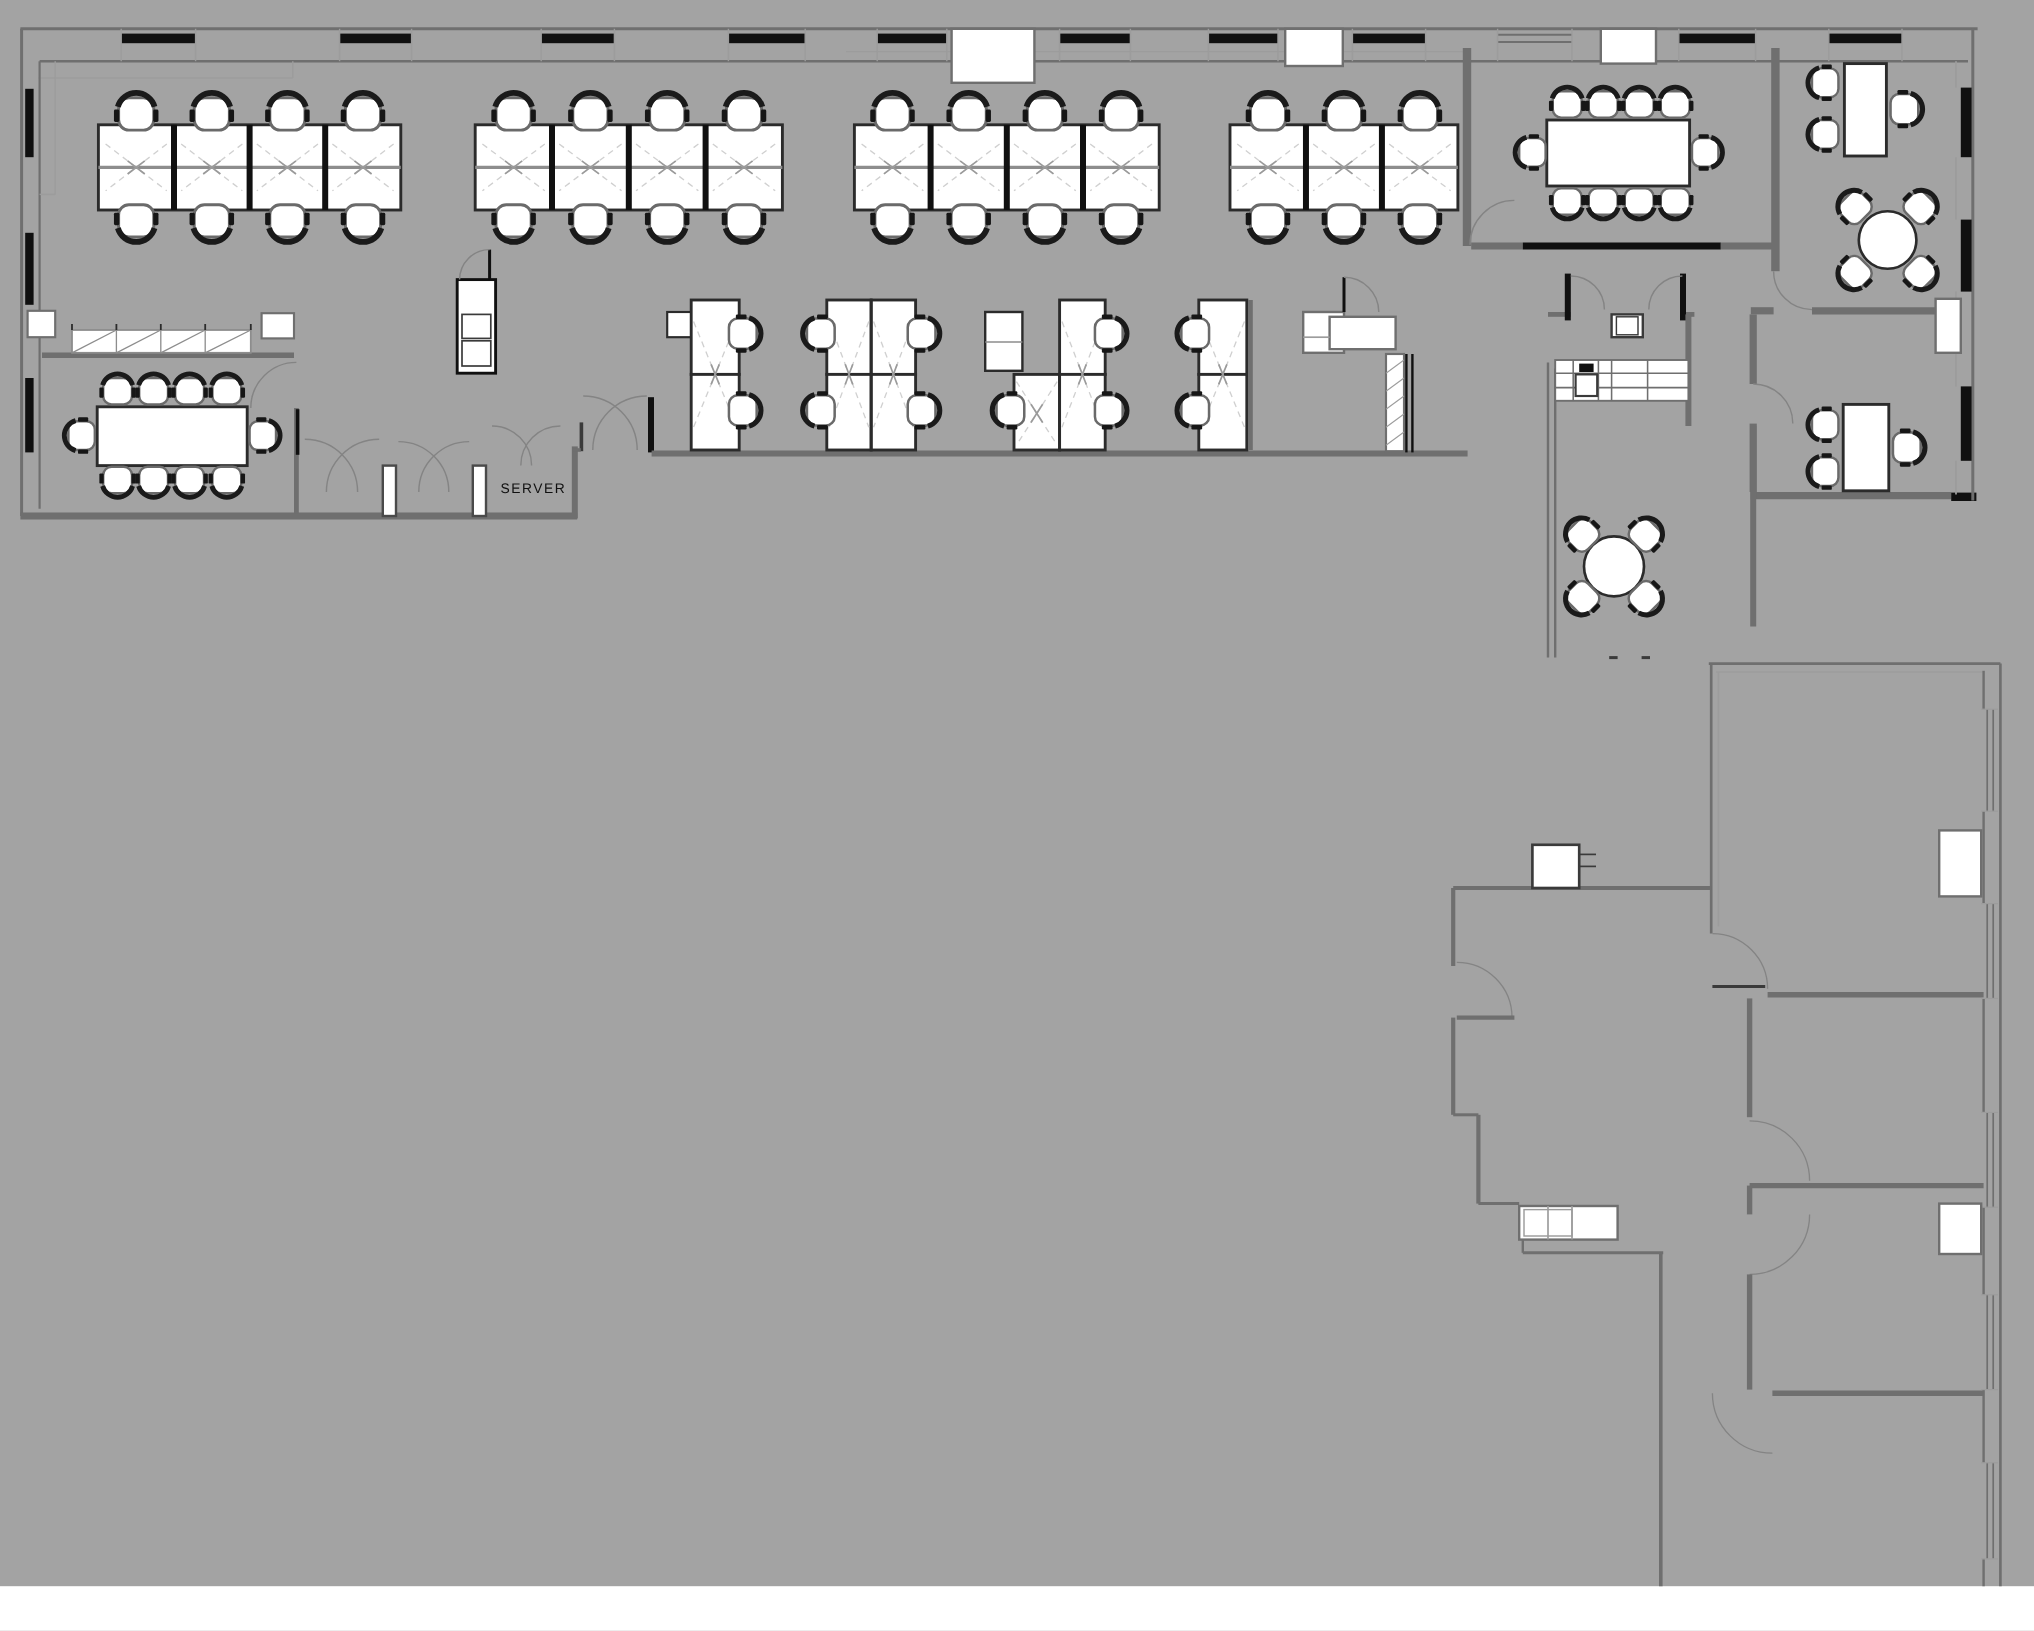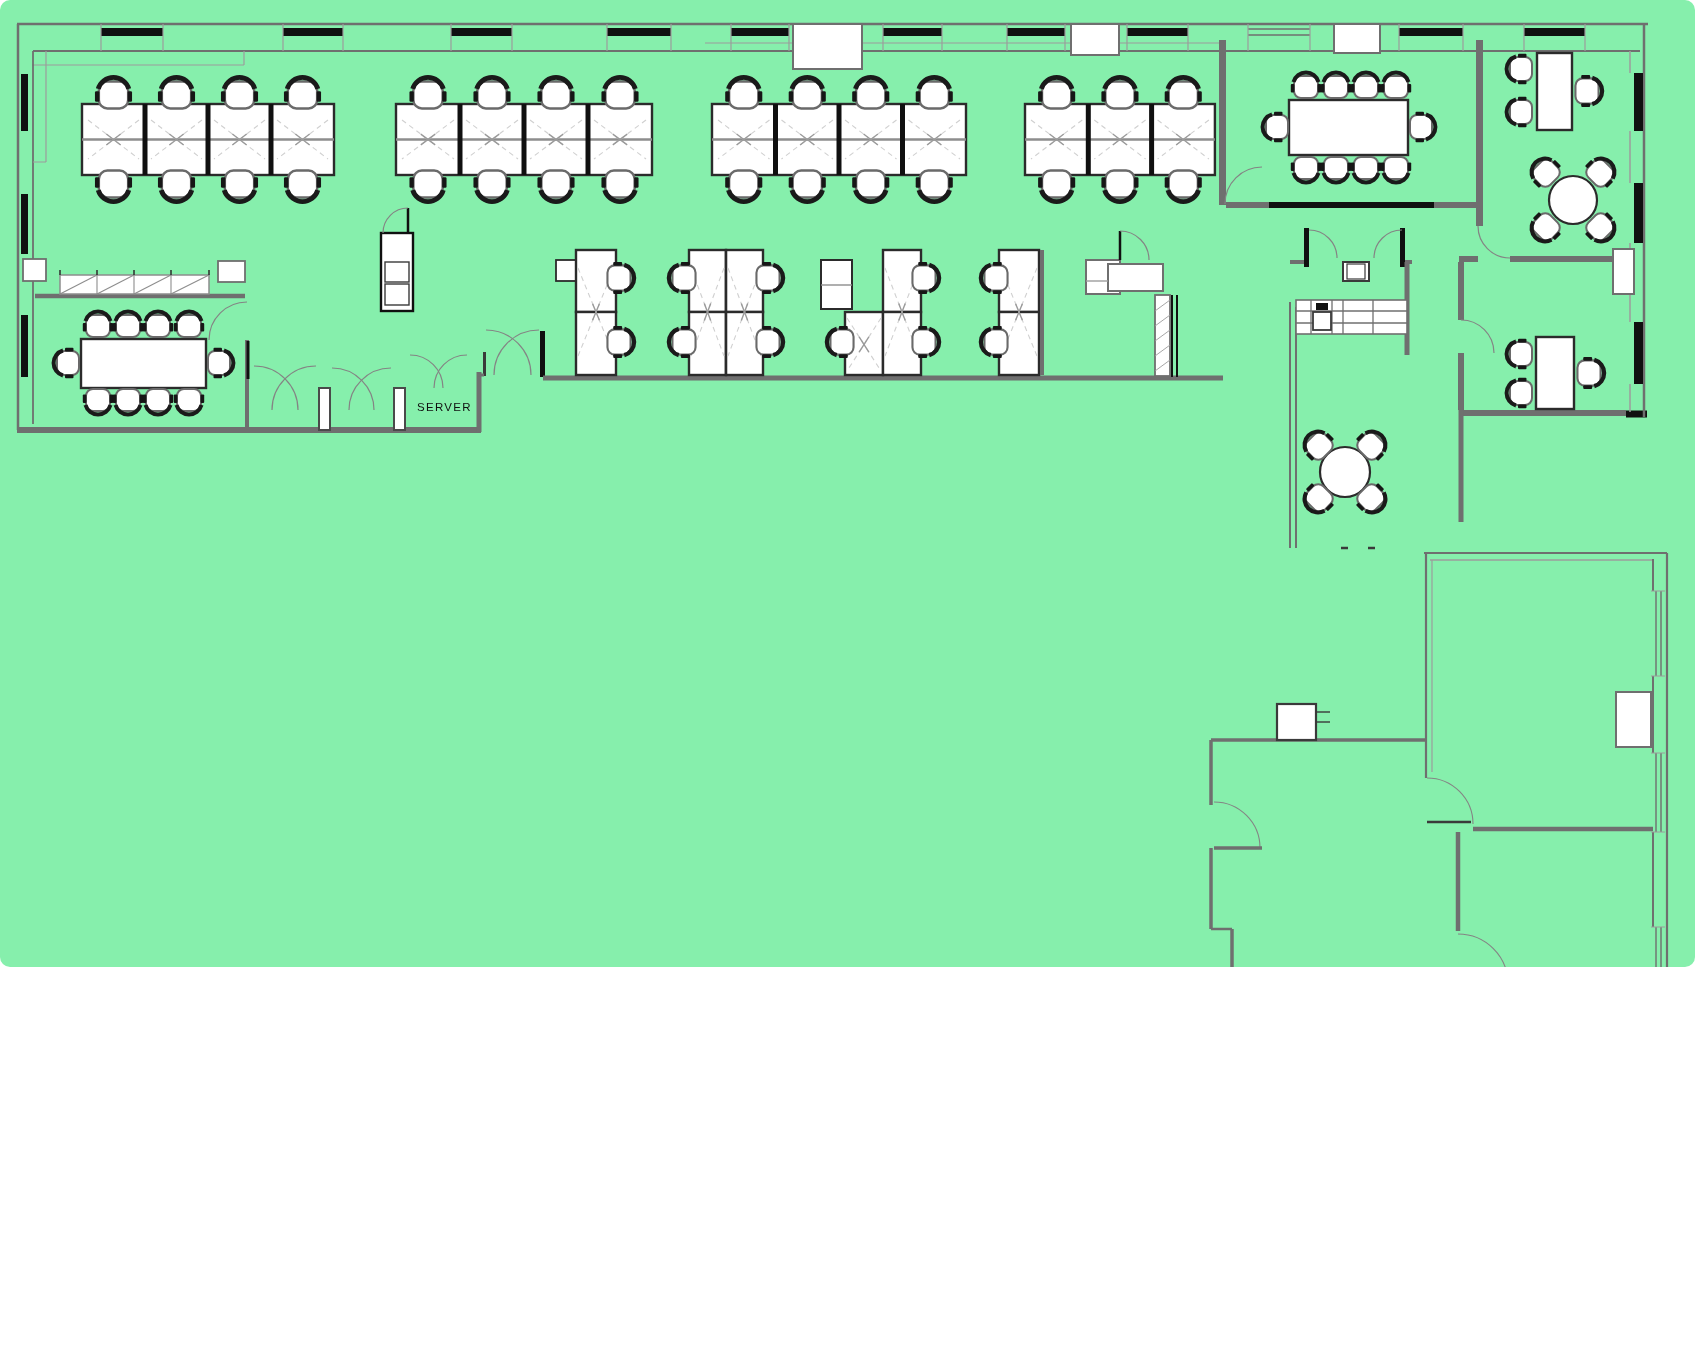--- a/index.html
+++ b/index.html
@@ -1,17 +1,17 @@
 <!DOCTYPE html>
 <html><head>
 <meta charset="utf-8">
 <style>
   html,body{margin:0;padding:0;background:#ffffff;}
-  #stage{position:relative;width:1695px;height:967px;overflow:hidden;background:#86efac;
-         font-family:"Liberation Sans","DejaVu Sans",sans-serif;border-radius:10px;}
+  #stage{position:relative;width:1695px;height:1322px;overflow:hidden;background:#a3a3a3;
+         font-family:"Liberation Sans","DejaVu Sans",sans-serif;}
   #plan{position:absolute;left:0;top:0;}
   .legend-item{position:absolute;white-space:nowrap;font-size:30px;color:#3d4148;
                font-family:"Liberation Sans","DejaVu Sans",sans-serif;}
   .legend-item .sw{display:inline-block;width:13px;height:19px;margin-right:17px;
                    vertical-align:top;margin-top:3px;}
   .legend-item .lbl{letter-spacing:0px;}
 </style>
 </head>
 <body>
 

